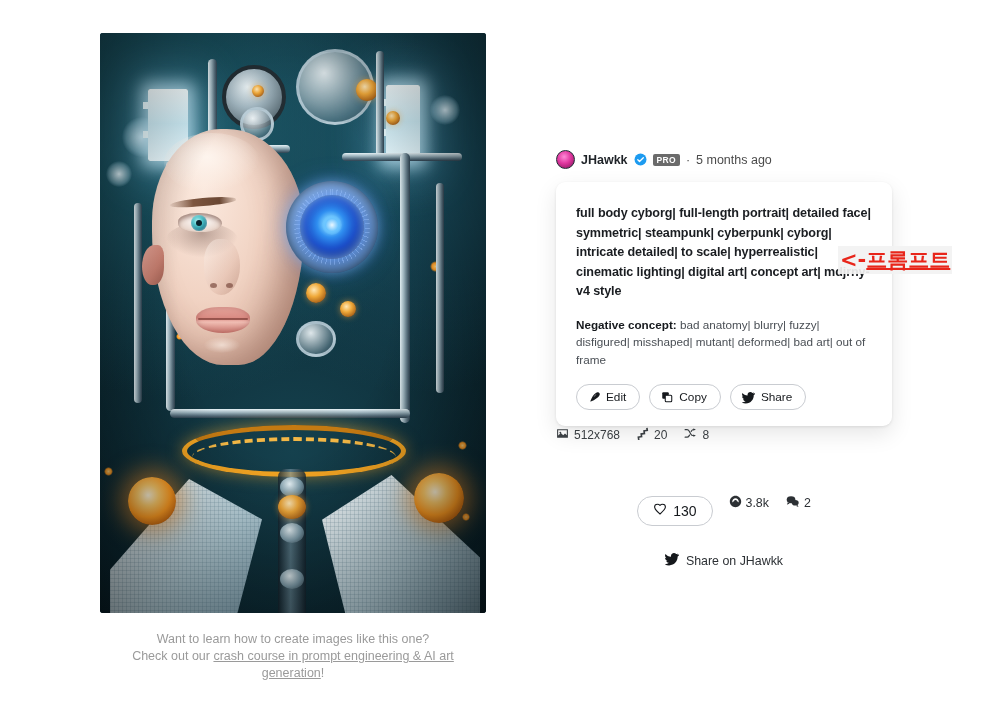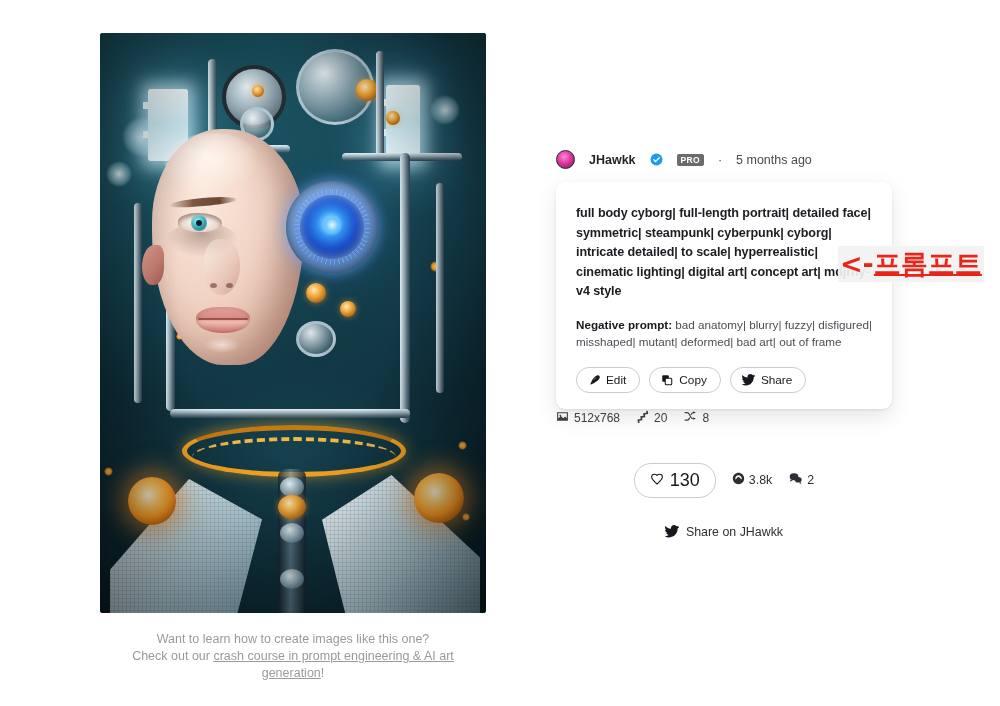--- a/index.html
+++ b/index.html
@@ -263,21 +263,21 @@
   .detail-col {
     position: absolute;
     left: 556px;
     top: 150px;
     width: 336px;
   }
 
   .author-row {
     display: flex;
     align-items: center;
-    gap: 14px;
+    gap: 6px;
     margin-bottom: 13px;
     font-size: 12.5px;
     color: #2b2b2b;
   }
   .avatar {
     width: 19px; height: 19px; border-radius: 50%;
     background: radial-gradient(circle at 42% 34%, #ff8ad8 0%, #e0379f 44%, #7a1154 100%);
     border: 1.5px solid #1f2b33;
     flex: 0 0 auto;
   }
@@ -336,21 +336,21 @@
     cursor: pointer;
   }
   .pbtn svg { display: block; }
 
   
   .annotation {
     position: absolute;
     left: 838px;
     top: 246px;
     font-family: "DejaVu Sans", sans-serif;
-    font-size: 27px;
+    font-size: 21px;
     font-weight: 700;
     color: #e8251a;
     background: rgba(242,242,242,.92);
     padding: 0 2px;
     white-space: nowrap;
   }
   .annotation .kr { text-decoration: underline; text-decoration-thickness: 2px; }
 
   
   .meta-wrap {
@@ -389,24 +389,25 @@
     font-size: 12.4px;
     color: #2c3034;
   }
   .like-pill {
     display: inline-flex;
     align-items: center;
     gap: 6px;
     border: 1px solid #c9ccd1;
     border-radius: 17px;
     padding: 6px 15px;
-    font-size: 18px;
+    font-size: 14px;
     color: #15181c;
     background: #fff;
     cursor: pointer;
+    margin-top: 16px;
   }
   .stat { display: inline-flex; align-items: center; gap: 4px; }
 
   .twitter-share {
     margin-top: 26px;
     text-align: center;
     font-size: 12.4px;
     color: #2c3034;
   }
   .twitter-share .inner {
@@ -524,21 +525,21 @@
         </svg>
       </span>
       <span class="pro-badge">PRO</span>
       <span class="time-ago">·</span>
       <span class="time-ago">5 months ago</span>
     </div>
 
     <div class="prompt-card">
       <div class="prompt-text">full body cyborg| full-length portrait| detailed face| symmetric| steampunk| cyberpunk| cyborg| intricate detailed| to scale| hyperrealistic| cinematic lighting| digital art| concept art| mdjrny-v4 style</div>
       <div class="neg-row">
-        <span class="neg-label">Negative prompt:</span>
+        <span class="neg-label">Negative concept:</span>
         <span>bad anatomy| blurry| fuzzy| disfigured| misshaped| mutant| deformed| bad art| out of frame</span>
       </div>
 
       <div class="btn-row">
         <button class="pbtn">
           <span>
             <svg width="12" height="12" viewBox="0 0 24 24" fill="#15181c">
               <path d="M20.5 2.6c-2.3-1.2-5.6 1.4-8.4 4.6-2 2.3-3.6 4.9-4.6 7l-2.7 5.9c-.2.5.3 1 .8.8l6-2.6c2.1-1 4.8-2.7 7.1-4.7 3.2-2.8 5.8-6.1 4.6-8.4-.6-1.1-1.7-2-2.8-2.6zM8.6 16.2c.9-1.9 2.3-4.2 4.1-6.3 1.5-1.7 3-3.1 4.3-3.9-.8 1.3-2.2 2.8-3.9 4.3-2.1 1.8-4.4 3.2-6.3 4.1l1.8 1.8z"></path>
             </svg>
           </span>

